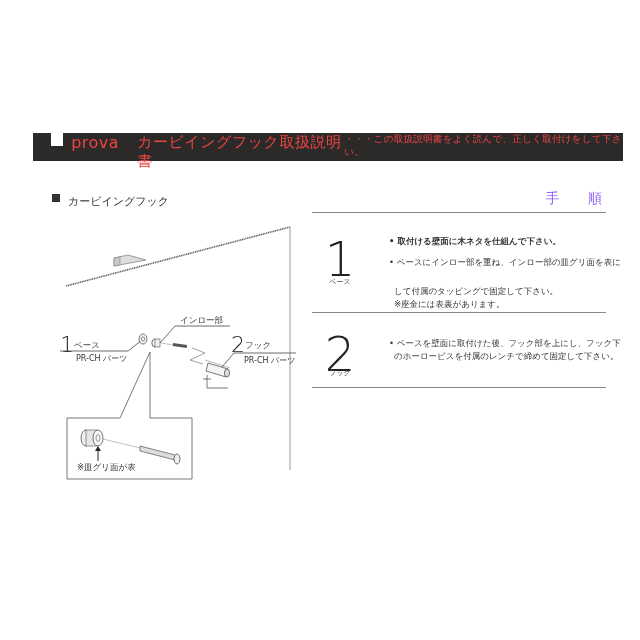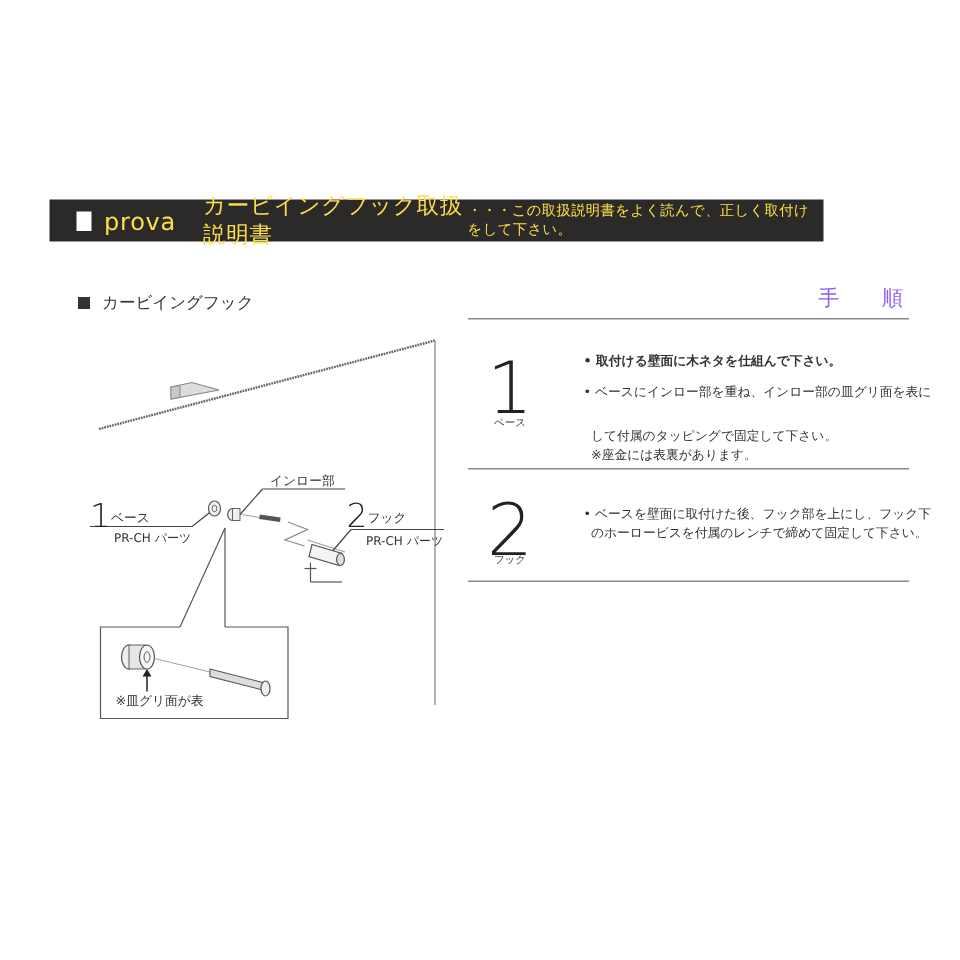--- a/index.html
+++ b/index.html
@@ -1,29 +1,29 @@
 <!DOCTYPE html>
 <html><head>
 <meta charset="utf-8">
 <style>
   html, body { margin: 0; padding: 0; }
   body {
     width: 640px; height: 640px; background: #ffffff; position: relative; overflow: hidden;
     font-family: "DejaVu Sans", "Liberation Sans", sans-serif; color: #222;
   }
   .banner {
-    position: absolute; left: 33px; top: 133px; width: 516px; height: 28px;
-    background: #2b2a29; display: flex; align-items: center; color: #fde047;
+    position: absolute; left: 33px; top: 133px; width: 590px; height: 28px;
+    background: #2b2a29; display: flex; color: #ef4444;
   }
   .banner .sq { width: 13px; height: 13px; background: #fff; margin-left: 18px; margin-right: 8px; }
   .banner .brand { font-size: 16px; letter-spacing: 0.5px; margin-right: 18px; }
   .banner .title { font-size: 15px; font-weight: normal; letter-spacing: 0.5px; }
   .banner .sub { font-size: 9.5px; margin-left: 1px; letter-spacing: 0.3px; }
 
-  .sec-head { position: absolute; left: 52px; top: 194px; display: flex; align-items: center; font-size: 11px; color: #333; }
+  .sec-head { position: absolute; left: 52px; top: 194px; display: flex; font-size: 11px; color: #333; }
   .sec-head .sq { width: 8px; height: 8px; background: #333; margin-right: 8px; }
 
   .diagram { position: absolute; left: 0; top: 0; width: 640px; height: 640px; pointer-events: none; }
   .diagram * { pointer-events: auto; }
   .txt { position: absolute; font-size: 8.5px; color: #333; white-space: nowrap; }
   .bignum { position: absolute; font-weight: 200; color: #222; font-family: "DejaVu Sans", sans-serif; }
 
   .steps-title { position: absolute; left: 320px; top: 190px; width: 294px; text-align: right; font-size: 14px; letter-spacing: 12px; color: #8b5cf6; }
   .hline { position: absolute; left: 312px; width: 294px; height: 1px; background: #8a8a8a; }
   .step-num { position: absolute; width: 50px; text-align: center; font-size: 48px; font-weight: 100; color: #222; line-height: 1; }

